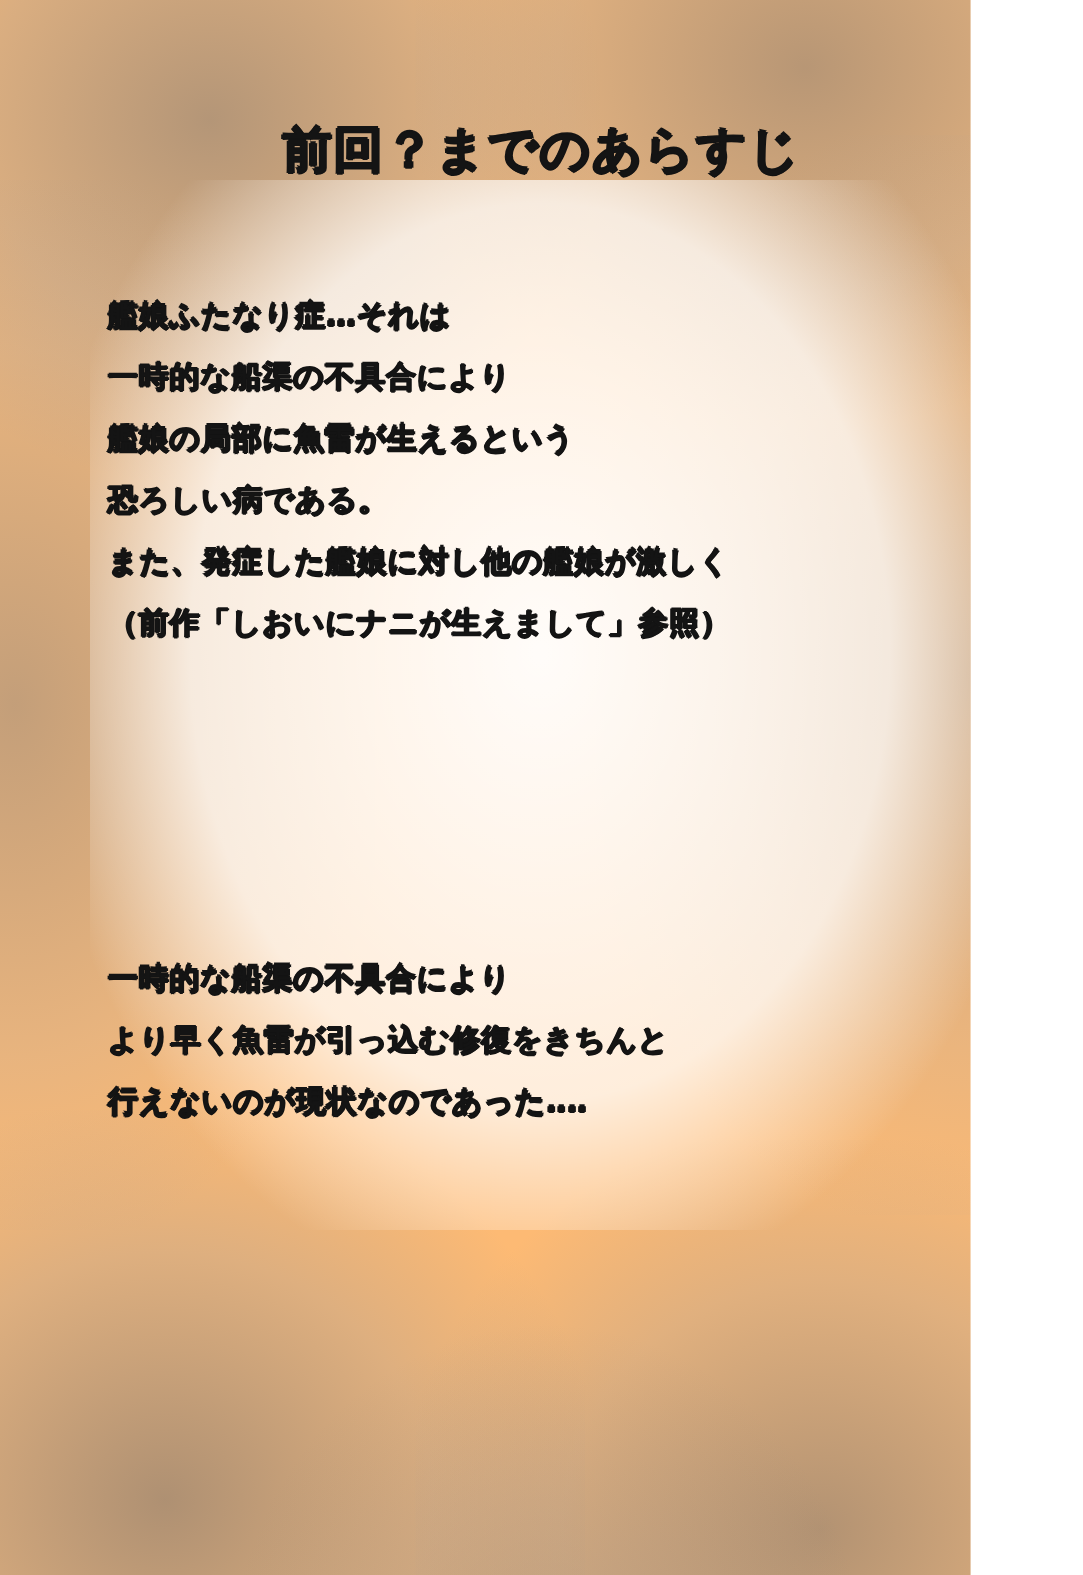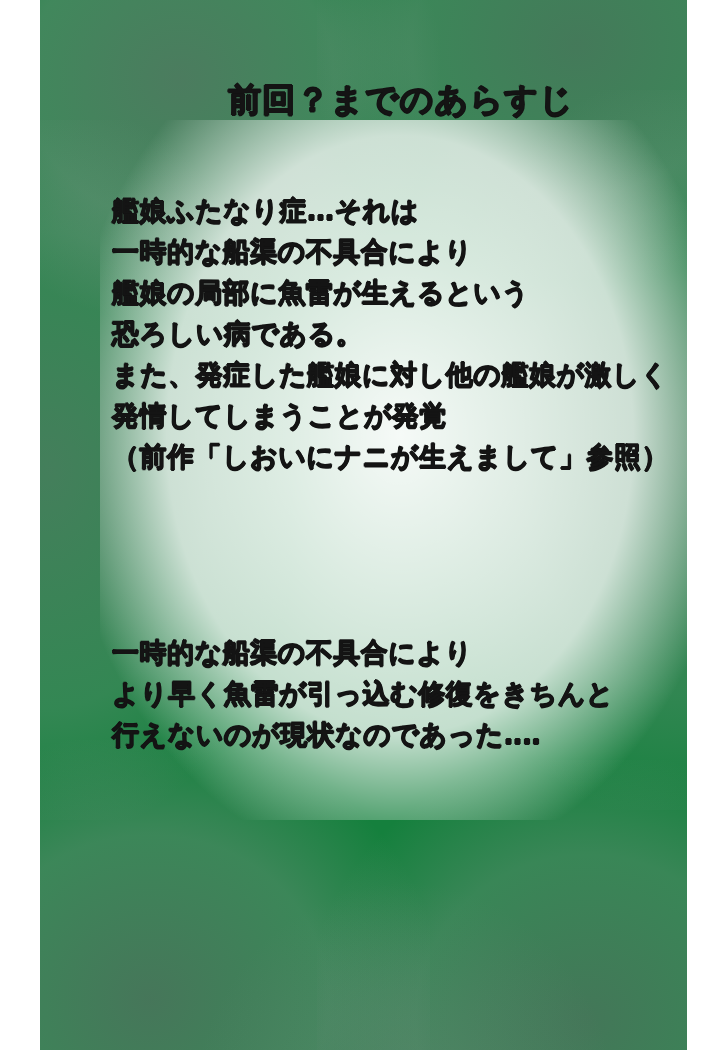--- a/index.html
+++ b/index.html
@@ -11,23 +11,22 @@
     height: 1050px;
     background: #ffffff;
     font-family: "DejaVu Sans", sans-serif;
     overflow: hidden;
   }
 
   .page {
     position: relative;
     width: 647px;
     height: 1050px;
-    background: #15803d;
+    background: #fdba74;
     overflow: hidden;
-    margin-left: 40px;
   }
 
   
   .shade {
     position: absolute;
     pointer-events: none;
   }
   .shade-top-left {
     left: -120px;
     top: -160px;
@@ -102,21 +101,21 @@
     font-weight: 700;
     letter-spacing: 1px;
     color: #141414;
     text-shadow: 1px 0 0 #141414, -1px 0 0 #141414, 0 1px 0 #141414, 0 -1px 0 #141414;
   }
 
   .body-block {
     position: absolute;
     left: 72px;
     font-family: "DejaVu Sans", sans-serif;
-    font-size: 27px;
+    font-size: 20px;
     font-weight: 700;
     color: #141414;
     line-height: 41px;
     letter-spacing: 0.5px;
     text-shadow: 0.8px 0 0 #141414, -0.8px 0 0 #141414, 0 0.8px 0 #141414, 0 -0.8px 0 #141414;
   }
   .block-1 { top: 190px; }
   .block-2 { top: 632px; }
 
   .line {
@@ -140,21 +139,20 @@
   <div class="content">
 
     <div class="title">前回？までのあらすじ</div>
 
     <div class="body-block block-1">
       <div class="line">艦娘ふたなり症…それは</div>
       <div class="line">一時的な船渠の不具合により</div>
       <div class="line">艦娘の局部に魚雷が生えるという</div>
       <div class="line">恐ろしい病である。</div>
       <div class="line">また、発症した艦娘に対し他の艦娘が激しく</div>
-      <div class="line">発情してしまうことが発覚</div>
       <div class="line">（前作「しおいにナニが生えまして」参照）</div>
     </div>
 
     <div class="body-block block-2">
       <div class="line">一時的な船渠の不具合により</div>
       <div class="line">より早く魚雷が引っ込む修復をきちんと</div>
       <div class="line">行えないのが現状なのであった‥‥</div>
     </div>
 
   </div>

